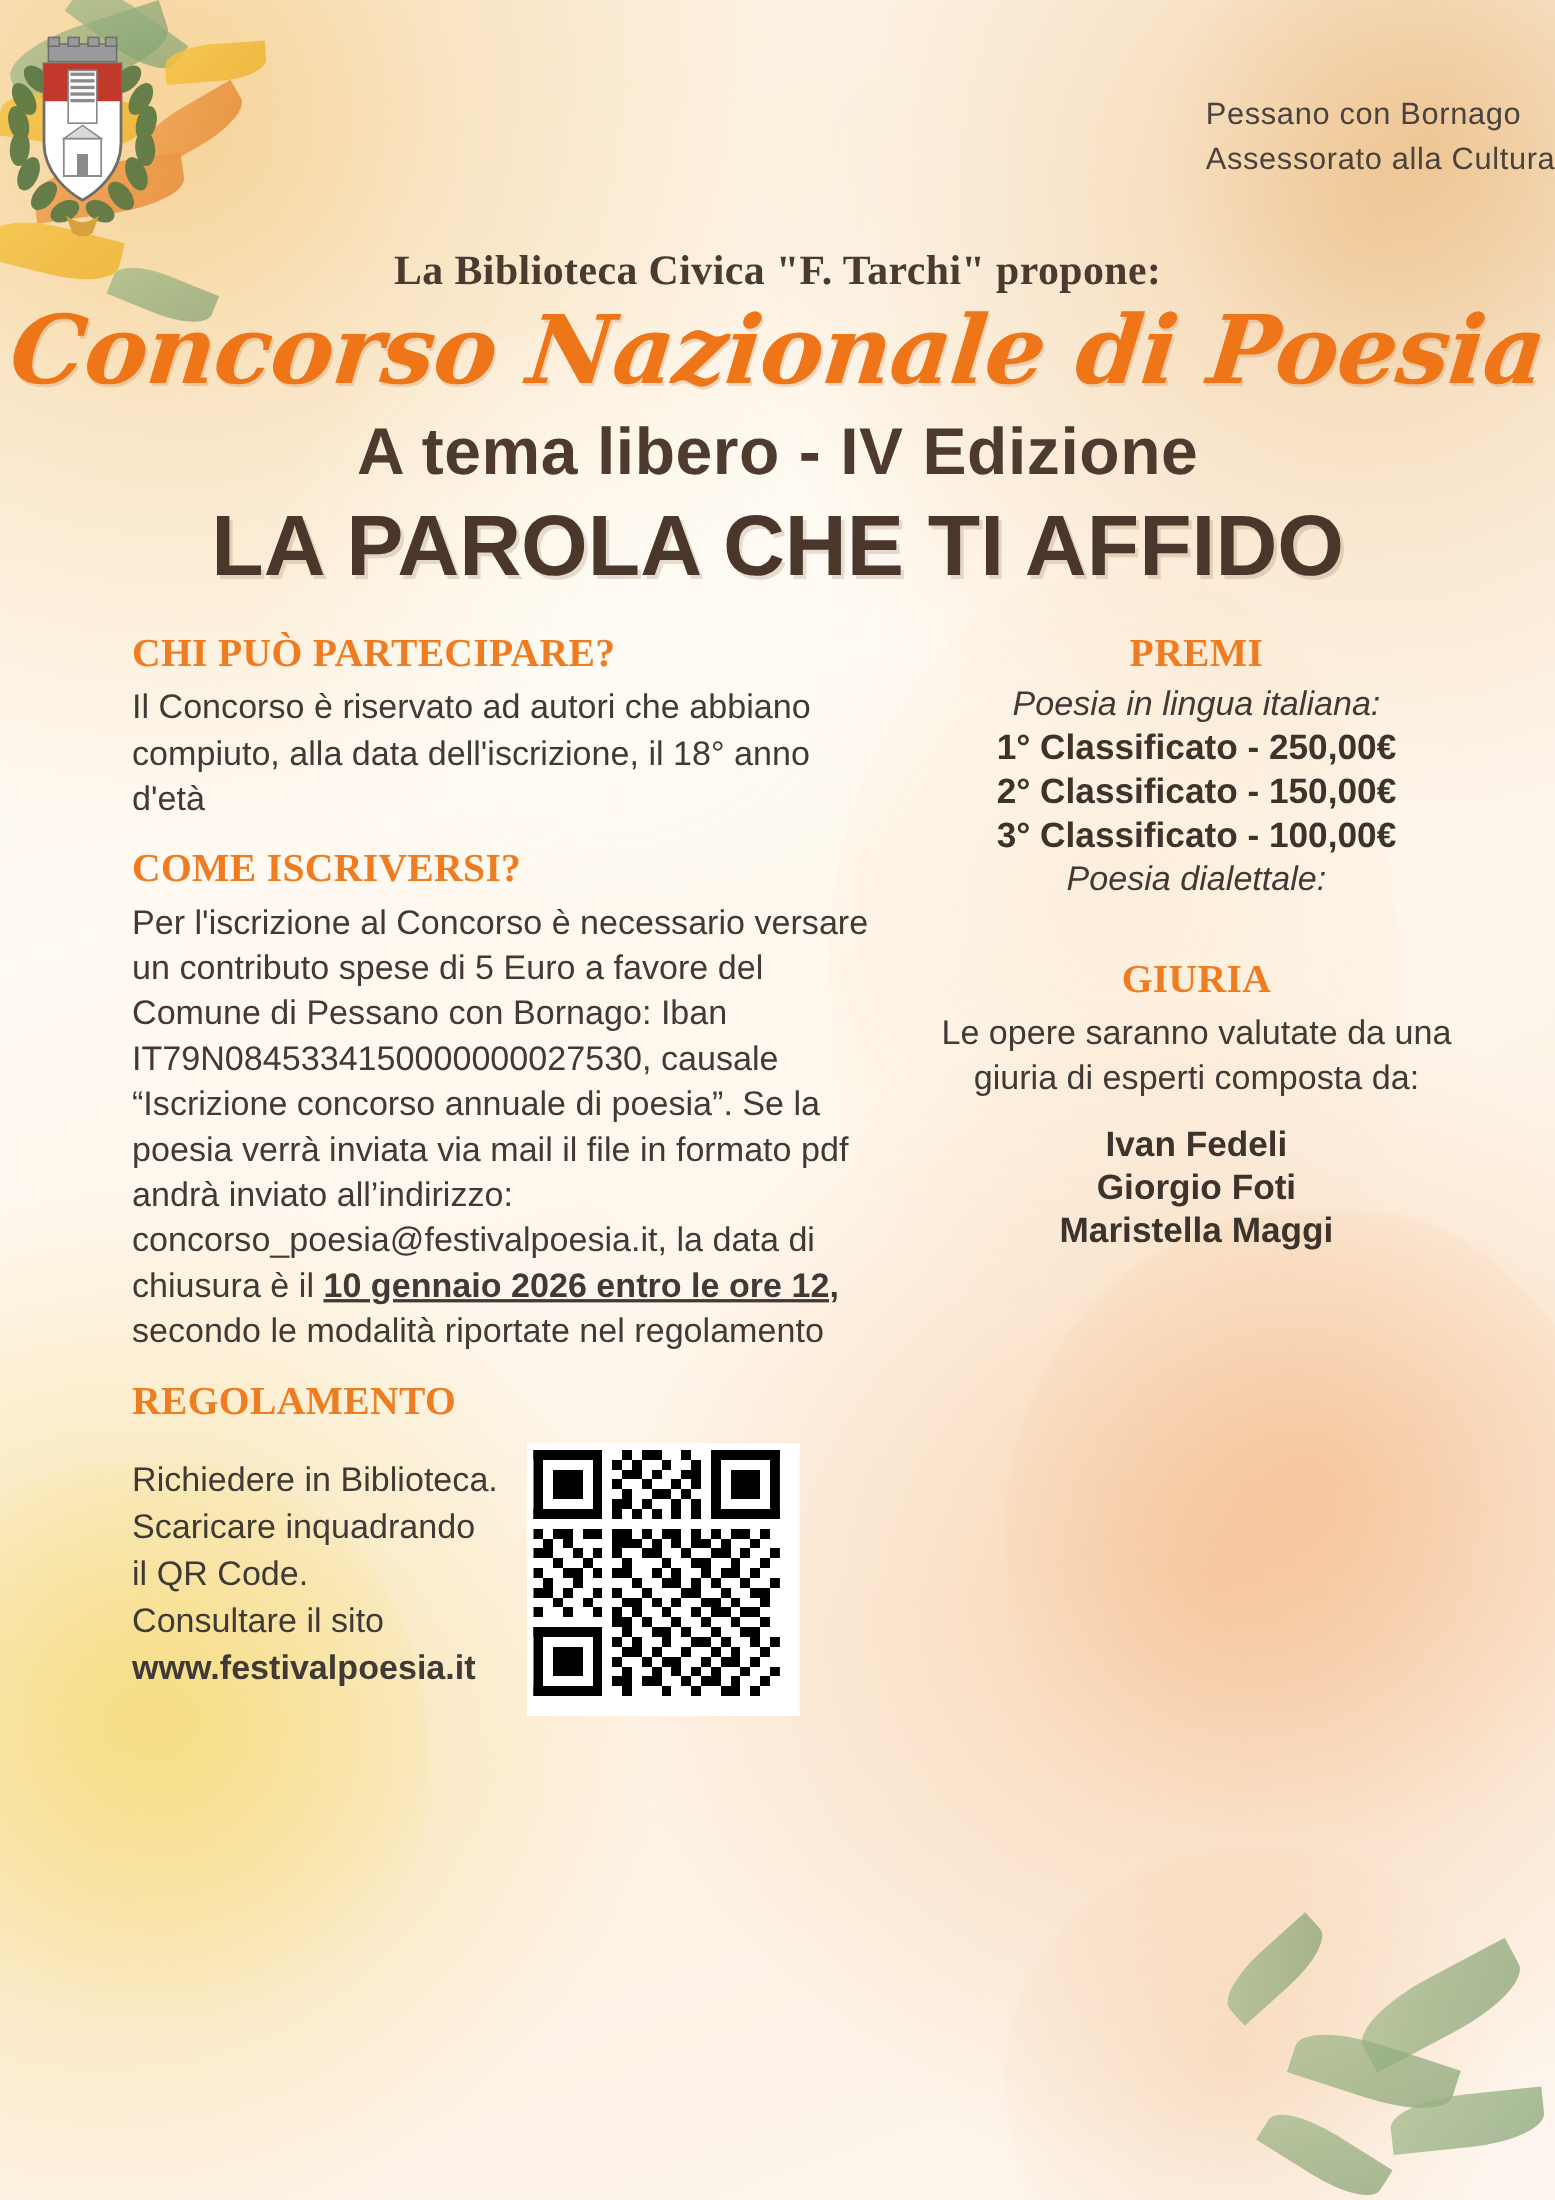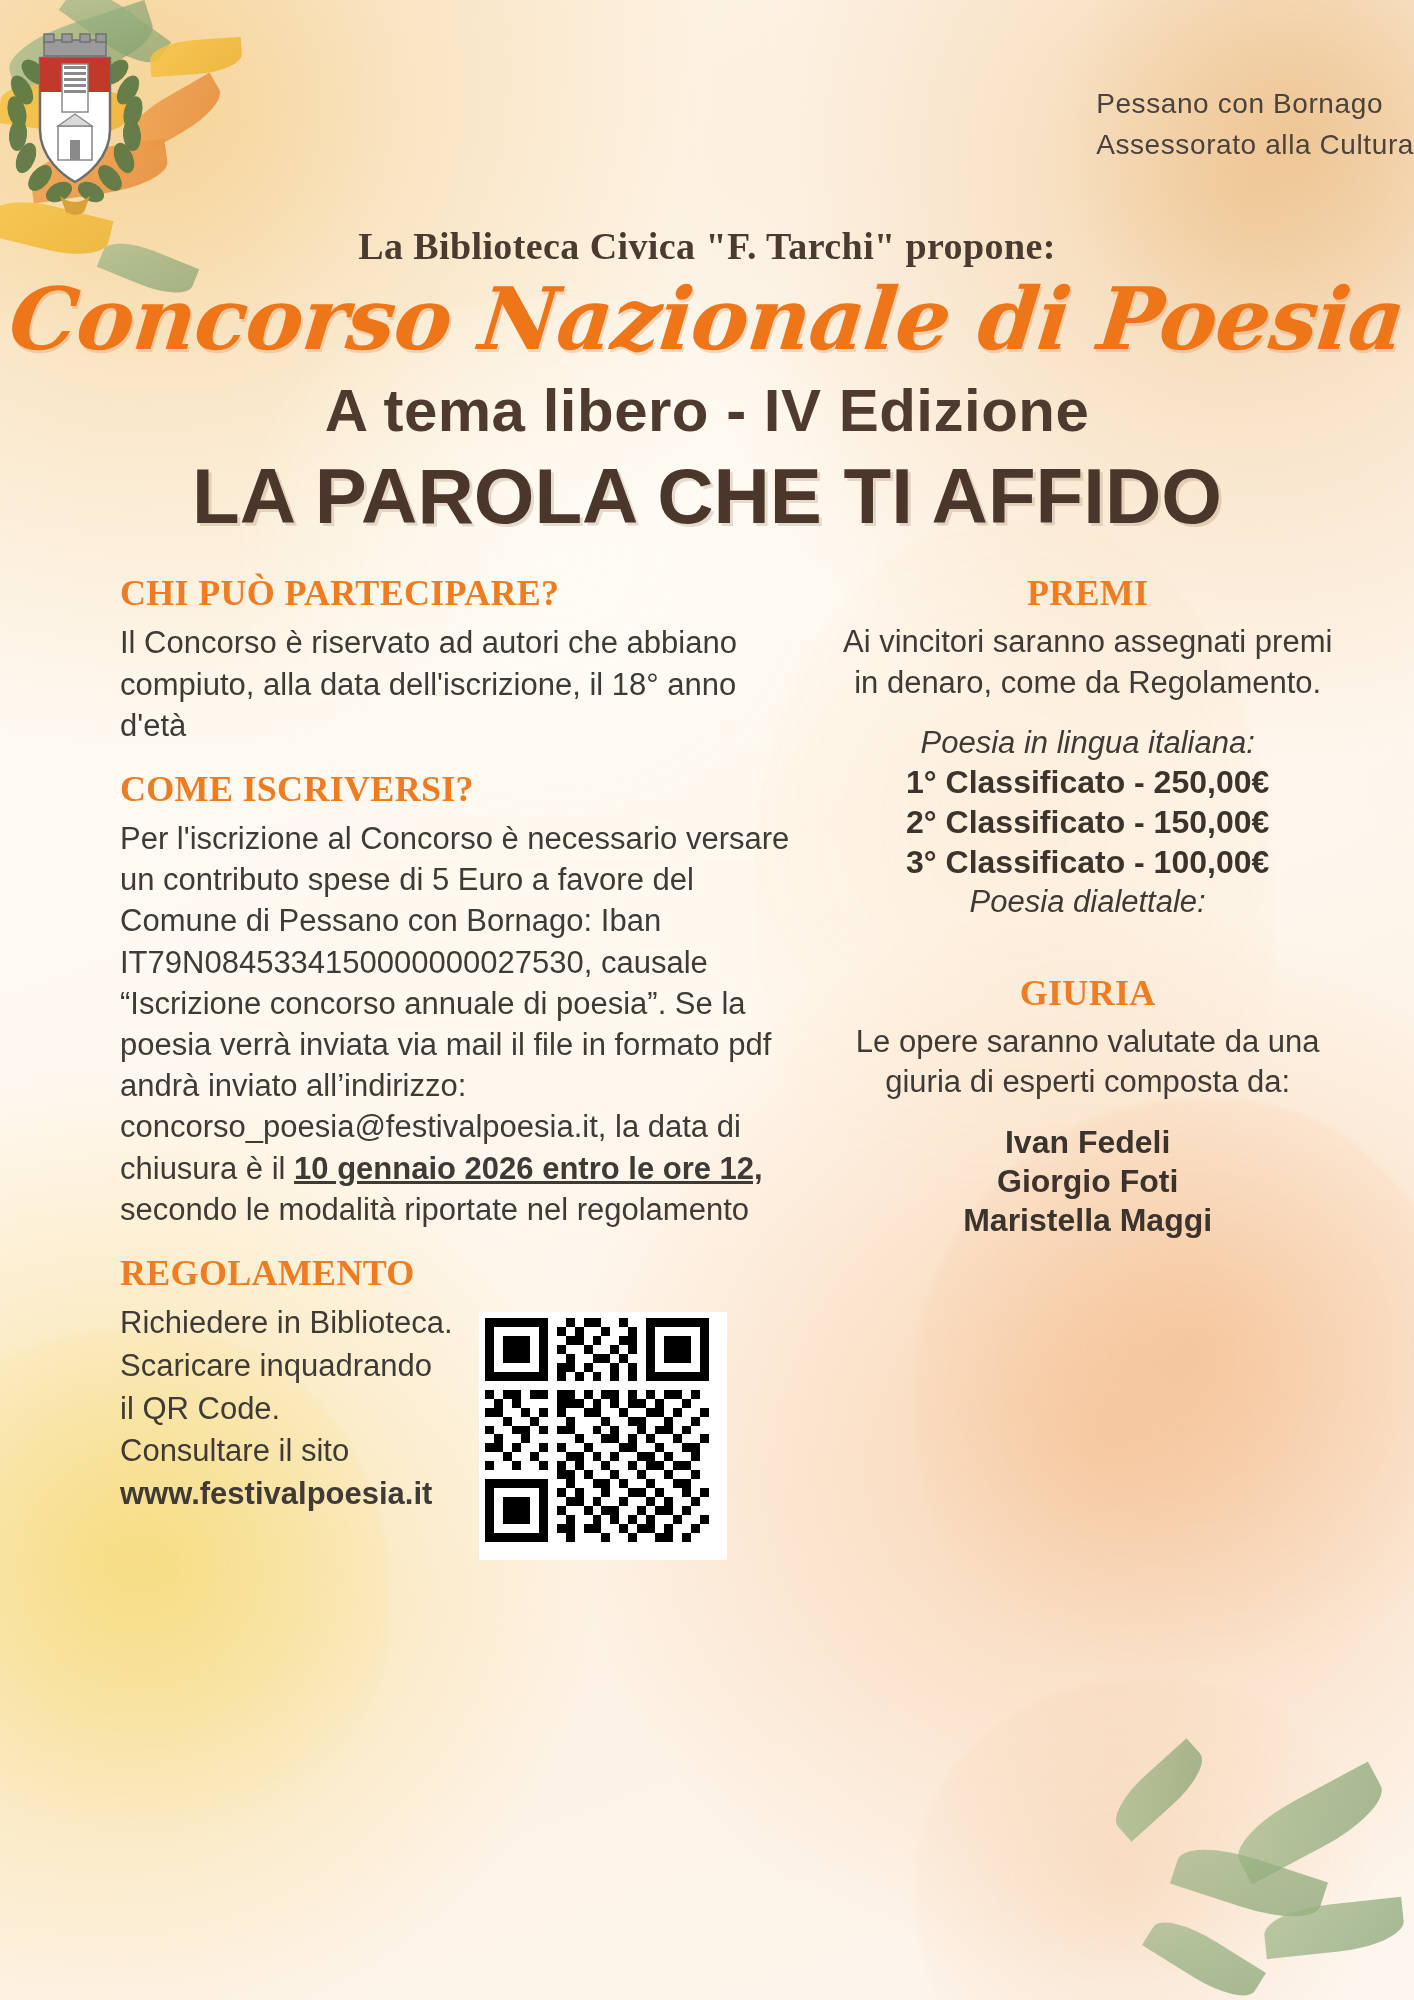--- a/index.html
+++ b/index.html
@@ -195,21 +195,21 @@
   .jury-name {
     font-weight: bold;
     font-size: 32px;
     color: #3b332c;
     margin: 2px 0;
   }
   .spacer-right { height: 50px; }
 
   .reg-block {
     display: flex;
-    align-items: flex-start;
+    align-items: center;
     gap: 26px;
   }
   .reg-text { font-size: 31px; color: #3f3a36; line-height: 1.38; }
   .reg-text .site { font-weight: bold; }
 
   .qr {
     width: 236px;
     height: 236px;
     background: #fff;
     padding: 6px;
@@ -505,21 +505,20 @@
                 <rect x="19" y="24" width="2" height="1"></rect>
               <rect x="22" y="24" width="1" height="1"></rect>
             </g>
           </svg>
         </div>
       </div>
     </div>
 
     <div class="col-right">
       <h2 class="sec center">PREMI</h2>
-      <p class="body">Ai vincitori saranno assegnati premi in denaro, come da Regolamento.</p>
 
       <div class="prize-italic">Poesia in lingua italiana:</div>
       <div class="prize-line">1° Classificato - 250,00€</div>
       <div class="prize-line">2° Classificato - 150,00€</div>
       <div class="prize-line">3° Classificato - 100,00€</div>
 
       <div class="prize-italic">Poesia dialettale:</div>
 
       <div class="spacer-right"></div>
 

